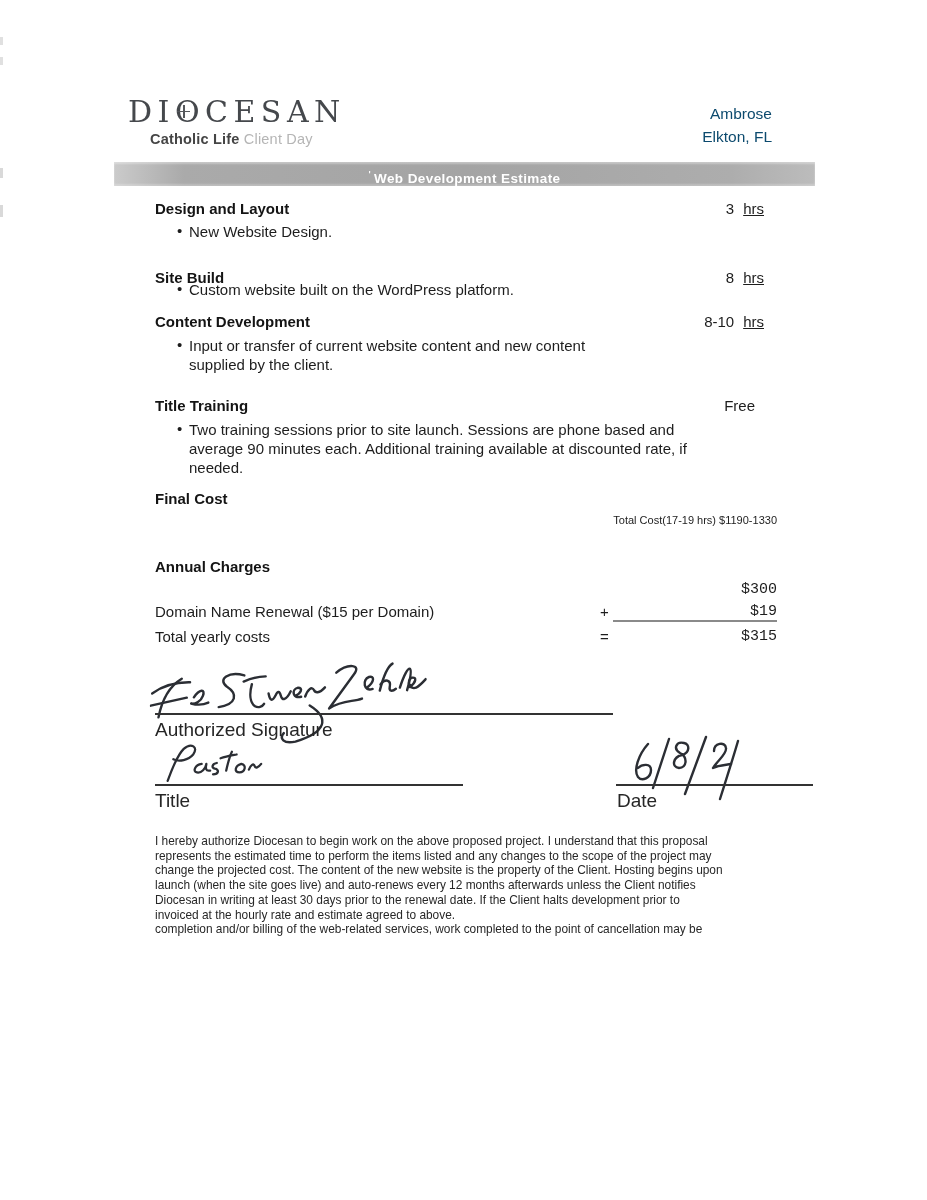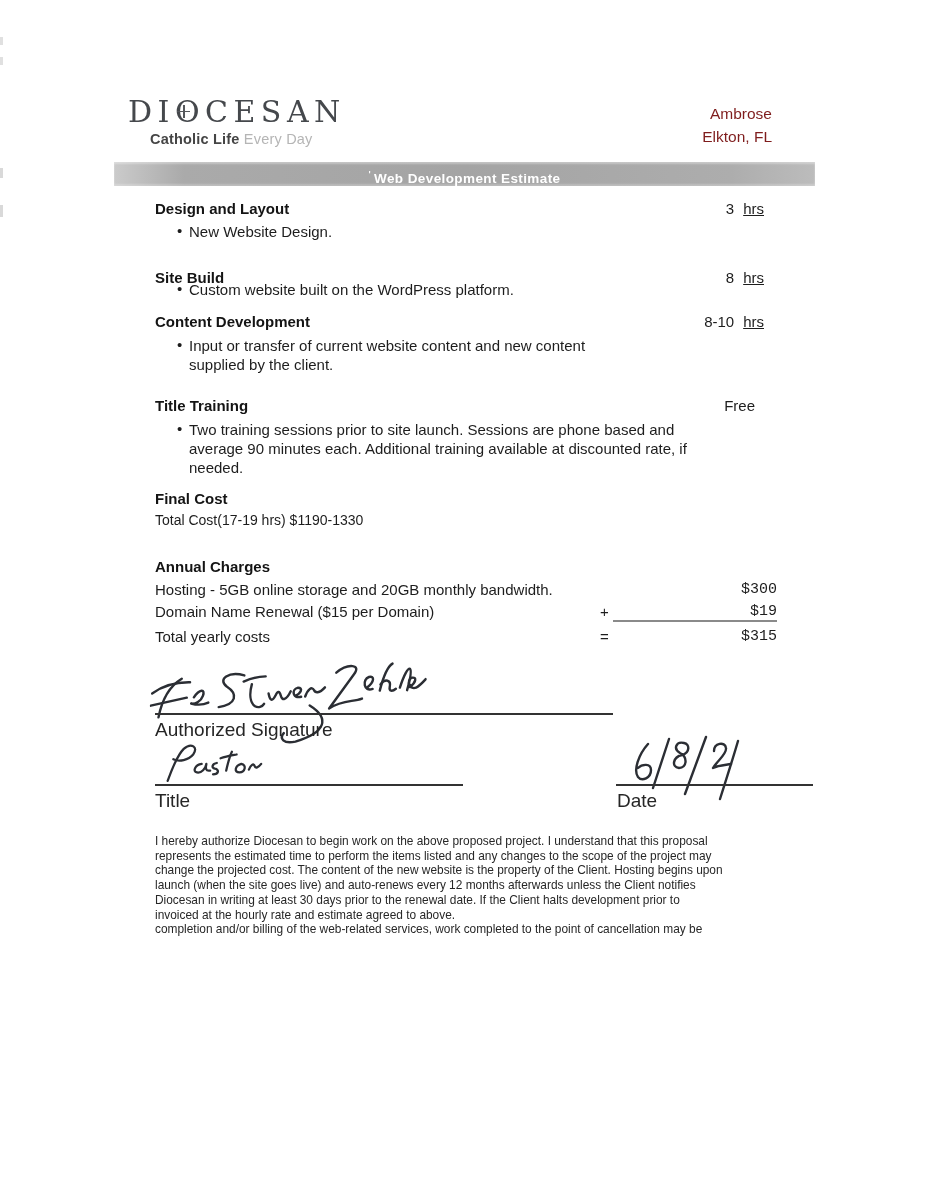--- a/index.html
+++ b/index.html
@@ -19,21 +19,21 @@
              letter-spacing:5.5px;color:#45484c;}
   .cross{position:absolute;left:49px;top:8px;width:13px;height:13px;}
   .cross i{position:absolute;background:#55585c;display:block;}
   .cross .bar-v{left:6px;top:0;width:1.6px;height:13px;}
   .cross .bar-h{left:0;top:5.7px;width:13px;height:1.6px;}
   .tagline{position:absolute;left:22px;top:34px;width:220px;font-size:14.5px;
            letter-spacing:.2px;white-space:nowrap;}
   .tag-a{color:#454545;font-weight:bold;}
   .tag-b{color:#b5b5b5;}
   .client{position:absolute;right:155px;top:102px;text-align:right;font-size:15.5px;
-          line-height:23px;color:#7f1d1d;}
+          line-height:23px;color:#0c4a6e;}
 
   
   .banner{position:absolute;left:114px;top:162px;width:701px;height:24px;
           background:linear-gradient(to right,#cbcbcb 0%,#aaaaaa 10%,#a4a4a4 50%,#adadad 88%,#bcbcbc 100%);
           box-shadow:inset 0 2px 2px rgba(255,255,255,.35), inset 0 -2px 2px rgba(255,255,255,.25);
           text-align:center;line-height:24px;color:#ffffff;font-weight:bold;
           font-size:13.5px;letter-spacing:.4px;}
   .banner .tick{font-size:9px;vertical-align:6px;margin-right:3px;font-weight:bold;}
 
   
@@ -46,21 +46,21 @@
 
   .bullet{position:absolute;left:177px;display:flex;font-size:15px;line-height:19px;}
   .bullet .marker{width:12px;margin-top:-1px;}
   .bullet .blines div{white-space:nowrap;}
   .b0{top:222px;} .b1{top:280px;} .b2{top:336px;} .b3{top:420px;}
 
   .sec-head{position:absolute;left:155px;font-size:15px;font-weight:bold;color:#141414;line-height:19px;}
   .fc-head{top:489px;} .ac-head{top:557px;}
 
   .frow{position:absolute;left:155px;top:511px;width:622px;display:flex;
-        justify-content:flex-start;font-size:14px;line-height:19px;}
+        justify-content:flex-end;font-size:11px;line-height:19px;}
 
   .mrow{position:absolute;left:155px;width:622px;height:19px;font-size:15px;line-height:19px;}
   .mrow .ml{position:absolute;left:0;white-space:nowrap;}
   .mrow .op{position:absolute;left:445px;}
   .mrow .mv{position:absolute;right:0;font-family:Liberation Mono, monospace;}
   .m0{top:580px;} .m1{top:602px;} .m2{top:627px;}
   .sum-line{position:absolute;left:613px;top:620px;width:164px;height:0;
             border-top:2px solid #8a8a8a;}
 
   
@@ -93,21 +93,21 @@
   <div class="scan-mark mk4"></div>
 
   <div class="logo">
     <div class="logo-text">DIOCESAN</div>
     <span class="cross">
         <i class="bar-v"></i>
         <i class="bar-h"></i>
       </span>
     <div class="tagline">
       <span class="tag-a">Catholic Life</span>
-      <span class="tag-b">Every Day</span>
+      <span class="tag-b">Client Day</span>
     </div>
   </div>
   <div class="client">
     <div>Ambrose</div>
     <div>Elkton, FL</div>
   </div>
 
   <div class="banner">
     <span class="tick">'</span><span>Web Development Estimate</span>
   </div>
@@ -160,21 +160,20 @@
   </div>
 
   <div class="sec-head fc-head">Final Cost</div>
   <div class="frow">
     <span>Total Cost</span>
     <span>(17-19 hrs) $1190-1330</span>
   </div>
 
   <div class="sec-head ac-head">Annual Charges</div>
   <div class="mrow m0">
-    <span class="ml">Hosting - 5GB online storage and 20GB monthly bandwidth.</span>
     <span class="op"></span>
     <span class="mv">$300</span>
   </div>
   <div class="mrow m1">
     <span class="ml">Domain Name Renewal ($15 per Domain)</span>
     <span class="op">+</span>
     <span class="mv">$19</span>
   </div>
   <div class="sum-line"></div>
   <div class="mrow m2">

